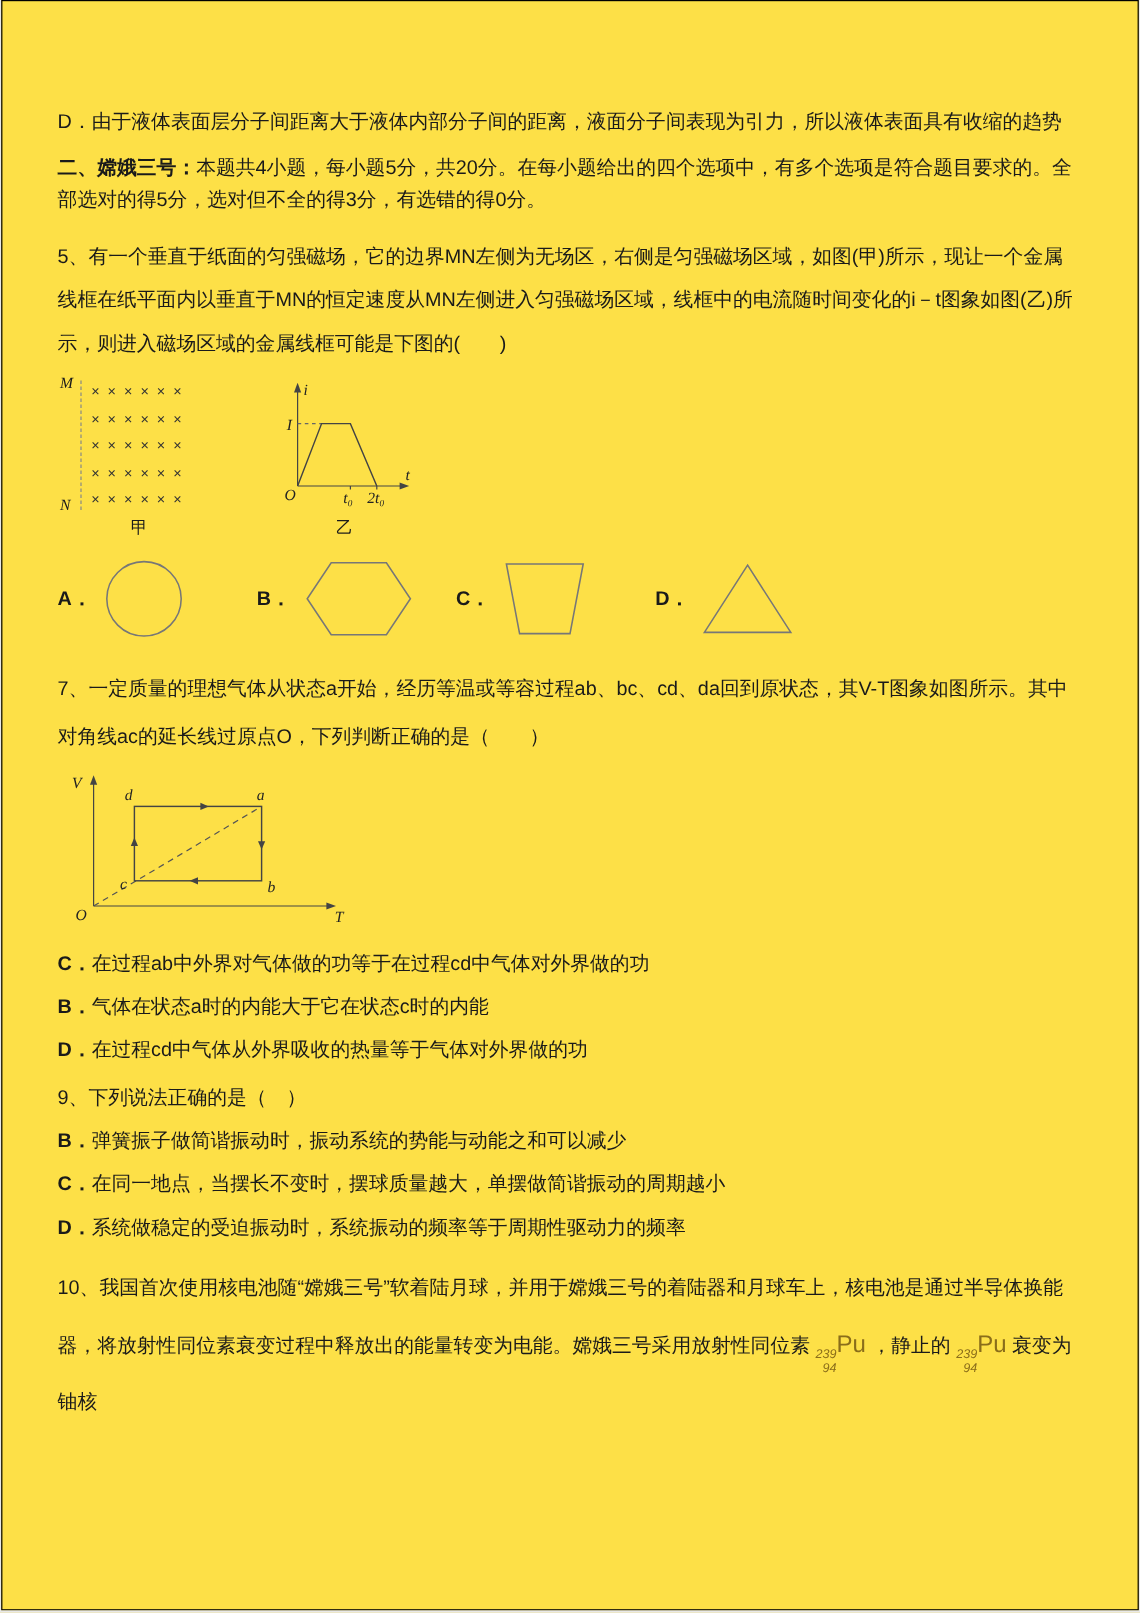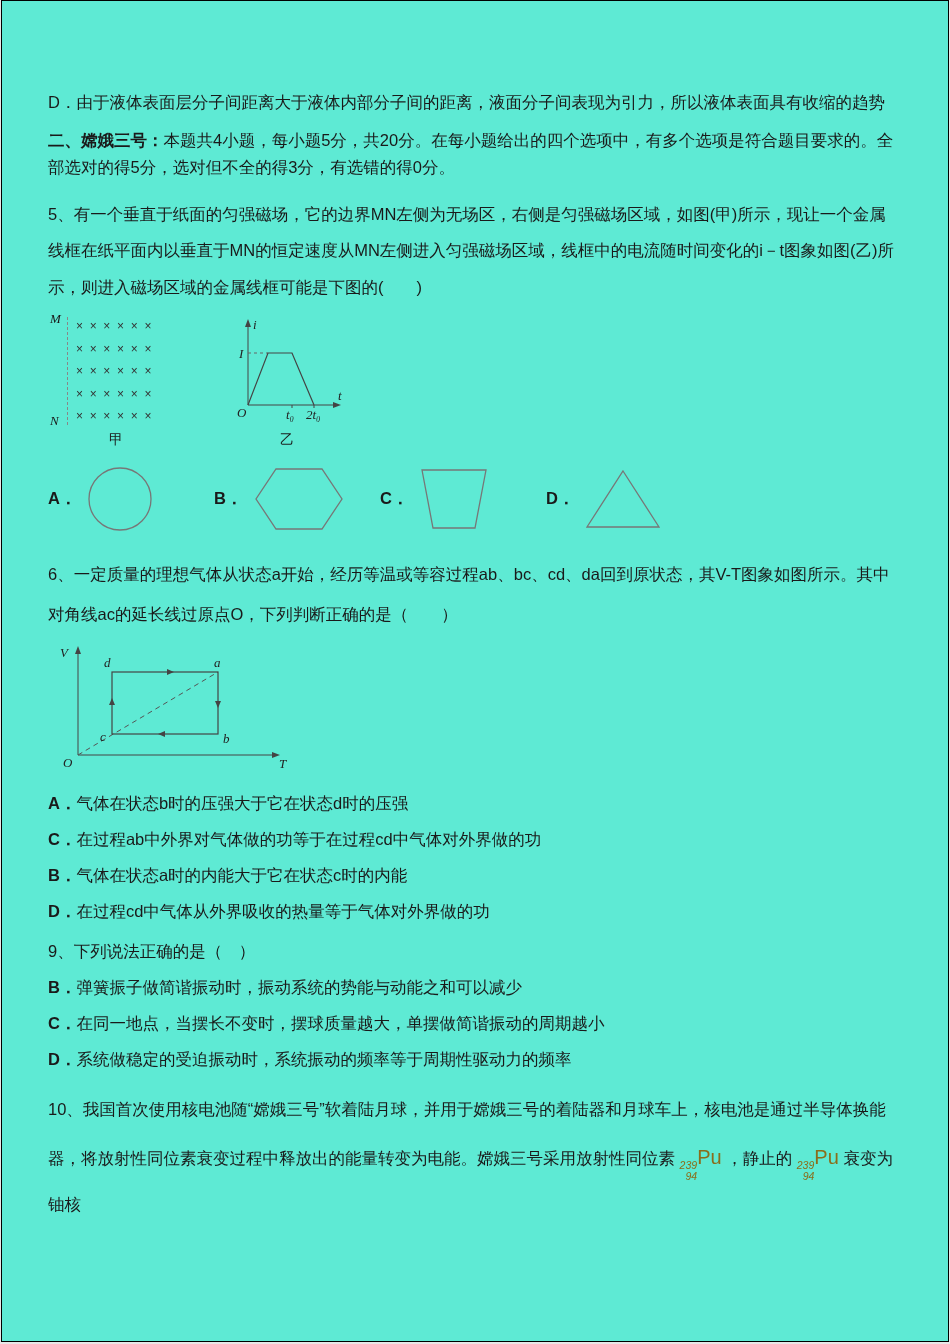--- a/index.html
+++ b/index.html
@@ -1,20 +1,20 @@
 <!DOCTYPE html>
 <html><head>
 <meta charset="utf-8">
 <style>
   html,body{margin:0;padding:0;background:#e8e8e8;}
   .page{
     position:relative;
     width:948px;height:1342px;
     margin:0 auto;
-    background:#5eead4;
+    background:#fde047;
     border:1px solid #000;
     box-sizing:border-box;
     padding:88px 46px 0 46px;
     font-family:"Liberation Sans","DejaVu Sans",sans-serif;
     font-size:16.5px;
     color:#1a1a1a;
   }
   p{margin:0;}
   .d-line{line-height:1.6;margin-bottom:12px;}
   .bold{font-weight:bold;}
@@ -124,21 +124,21 @@
       </svg>
     </div>
     <div class="shapeitem">
       <span class="slabel">D．</span>
       <svg width="78" height="62" viewBox="0 0 78 62">
         <polygon points="39,3 75,59 3,59" fill="none" stroke="#777" stroke-width="1.3"></polygon>
       </svg>
     </div>
   </div>
 
-  <p class="qtext q8text">6、一定质量的理想气体从状态a开始，经历等温或等容过程ab、bc、cd、da回到原状态，其V-T图象如图所示。其中对角线ac的延长线过原点O，下列判断正确的是（　　）</p>
+  <p class="qtext q8text">7、一定质量的理想气体从状态a开始，经历等温或等容过程ab、bc、cd、da回到原状态，其V-T图象如图所示。其中对角线ac的延长线过原点O，下列判断正确的是（　　）</p>
 
   <div class="q8fig">
     <svg width="250" height="138" viewBox="0 0 250 138">
       <line x1="30" y1="115" x2="30" y2="10" stroke="#444" stroke-width="1"></line>
       <polygon points="30,6 27,14 33,14" fill="#444"></polygon>
       <line x1="30" y1="115" x2="228" y2="115" stroke="#444" stroke-width="1"></line>
       <polygon points="232,115 224,112 224,118" fill="#444"></polygon>
       <line x1="30" y1="115" x2="170" y2="32" stroke="#555" stroke-width="1" stroke-dasharray="5,4"></line>
       <rect x="64" y="32" width="106" height="62" fill="none" stroke="#444" stroke-width="1.2"></rect>
 
@@ -149,21 +149,20 @@
       <text class="figlabel" x="12" y="17">V</text>
       <text class="figlabel" x="231" y="128">T</text>
       <text class="figlabel" x="15" y="127">O</text>
       <text class="figlabel" x="56" y="27">d</text>
       <text class="figlabel" x="166" y="27">a</text>
       <text class="figlabel" x="52" y="101">c</text>
       <text class="figlabel" x="175" y="103">b</text>
     </svg>
   </div>
 
-  <p class="opt"><span class="opt-label">A．</span><span>气体在状态b时的压强大于它在状态d时的压强</span></p>
   <p class="opt"><span class="opt-label">C．</span><span>在过程ab中外界对气体做的功等于在过程cd中气体对外界做的功</span></p>
   <p class="opt"><span class="opt-label">B．</span><span>气体在状态a时的内能大于它在状态c时的内能</span></p>
   <p class="opt"><span class="opt-label">D．</span><span>在过程cd中气体从外界吸收的热量等于气体对外界做的功</span></p>
 
   <p class="opt q9head">9、下列说法正确的是（　）</p>
   <p class="opt"><span class="opt-label">B．</span><span>弹簧振子做简谐振动时，振动系统的势能与动能之和可以减少</span></p>
   <p class="opt"><span class="opt-label">C．</span><span>在同一地点，当摆长不变时，摆球质量越大，单摆做简谐振动的周期越小</span></p>
   <p class="opt"><span class="opt-label">D．</span><span>系统做稳定的受迫振动时，系统振动的频率等于周期性驱动力的频率</span></p>
 
   <p class="q10">

